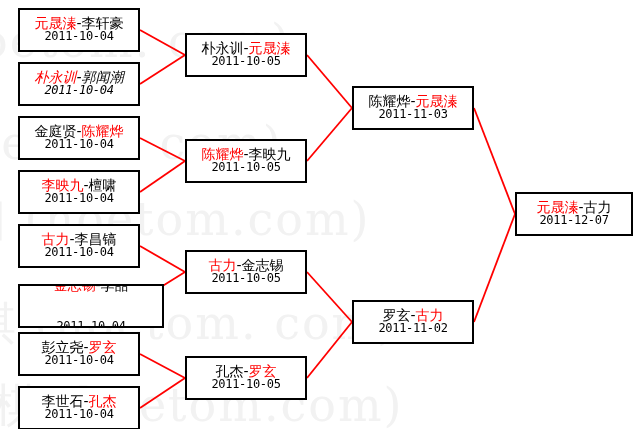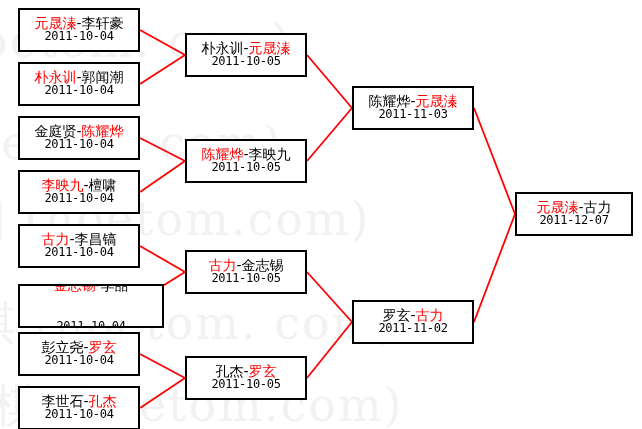--- a/index.html
+++ b/index.html
@@ -105,21 +105,21 @@
       <line x1="307" y1="378" x2="352" y2="322" stroke="#ff0000" stroke-width="1.8"></line>
       <line x1="474" y1="108" x2="515" y2="214" stroke="#ff0000" stroke-width="1.8"></line>
       <line x1="474" y1="322" x2="515" y2="214" stroke="#ff0000" stroke-width="1.8"></line>
     </svg>
 
   <div id="boxes">
       <div class="match" style="left: 18px; top: 8px; width: 122px; height: 44px; border-color: rgb(0, 0, 0);">
         <div class="pairing"><span class="win" style="color: rgb(255, 0, 0);">元晟溱</span><span class="sep">-</span><span class="lose" style="color: rgb(0, 0, 0);">李轩豪</span></div>
         <div class="date">2011-10-04</div>
       </div>
-      <div class="match" style="left: 18px; top: 62px; width: 122px; height: 44px; border-color: rgb(0, 0, 0);">
+      <div class="match" style="left: 18px; top: 62px; width: 122px; height: 44px; border-color: rgb(0, 0, 0); font-style: italic;">
         <div class="pairing"><span class="win" style="color: rgb(255, 0, 0);">朴永训</span><span class="sep">-</span><span class="lose" style="color: rgb(0, 0, 0);">郭闻潮</span></div>
         <div class="date">2011-10-04</div>
       </div>
       <div class="match" style="left: 18px; top: 116px; width: 122px; height: 44px; border-color: rgb(0, 0, 0);">
         <div class="pairing"><span class="lose" style="color: rgb(0, 0, 0);">金庭贤</span><span class="sep">-</span><span class="win" style="color: rgb(255, 0, 0);">陈耀烨</span></div>
         <div class="date">2011-10-04</div>
       </div>
       <div class="match" style="left: 18px; top: 170px; width: 122px; height: 44px; border-color: rgb(0, 0, 0);">
         <div class="pairing"><span class="win" style="color: rgb(255, 0, 0);">李映九</span><span class="sep">-</span><span class="lose" style="color: rgb(0, 0, 0);">檀啸</span></div>
         <div class="date">2011-10-04</div>

